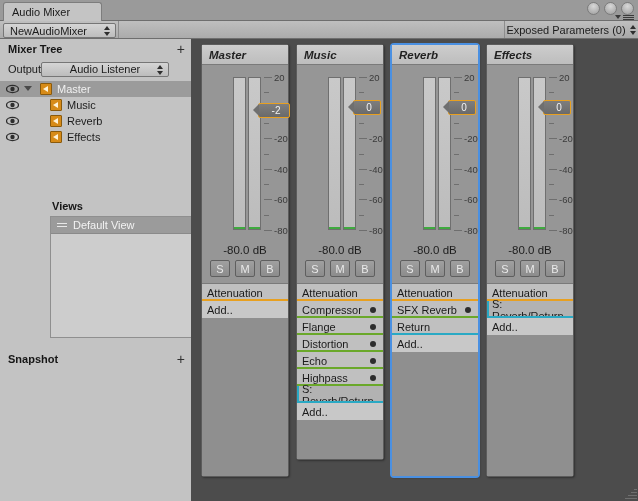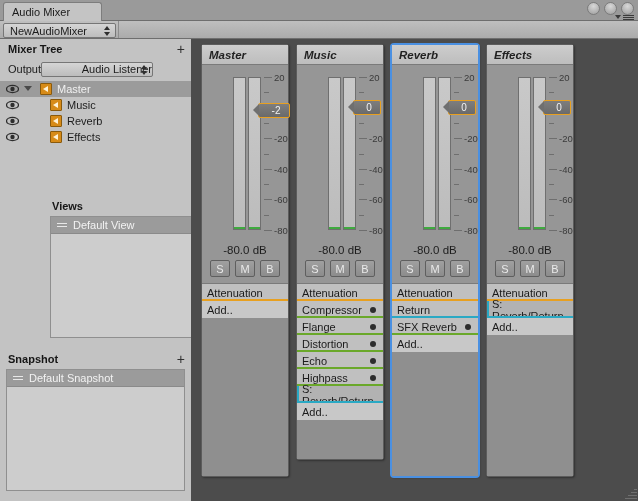--- a/index.html
+++ b/index.html
@@ -115,25 +115,25 @@
   }
   .plus {
     font-size:14px; line-height:14px; color:#303030; font-weight:normal;
     cursor:default;
   }
   .output-row {
     display:flex; align-items:center; height:20px; padding-left:8px; 
   }
   .output-label { font-size:11px; color:#1b1b1b; }
   .output-dd {
-    width:112px; height:15px;
+    width:128px; height:15px;
     background: linear-gradient(#d5d5d5,#bcbcbc);
     border:1px solid #767676; border-radius:2px;
     box-sizing:border-box;
-    display:flex; align-items:center; justify-content:flex-end;
+    display:flex; align-items:center; justify-content:center;
     position:relative; font-size:11px;
   }
   .output-dd .updown { position:absolute; right:5px; top:2px; }
 
   .tree { margin-top:2px; }
   .tree-row {
     height:16px; display:flex; align-items:center; position:relative;
     font-size:11px; color:#1d1d1d;
   }
   .tree-row.selected { background:#9b9b9b; color:#f0f0f0; }
@@ -334,20 +334,27 @@
 
   <div class="toolbar">
     <div class="mixer-select">
       <span>NewAudioMixer</span>
       <span class="updown">
           <i class="up"></i>
           <i class="dn"></i>
         </span>
     </div>
     <div class="toolbar-sep"></div>
+    <div class="exposed">
+      <span>Exposed Parameters (0)</span>
+      <span class="updown">
+          <i class="up"></i>
+          <i class="dn"></i>
+        </span>
+    </div>
   </div>
 
   <div class="leftpanel">
 
     <div class="panel-title">
       <span>Mixer Tree</span>
       <span class="plus">+</span>
     </div>
 
     <div class="output-row">
@@ -419,29 +426,20 @@
             <span>Default View</span>
           </div>
         </div>
     </div>
 
     <div class="section-block" style="top:310px;">
       <div class="panel-title">
         <span>Snapshot</span>
         <span class="plus">+</span>
       </div>
-      <div class="list-box" id="snapshots-list" style="height:122px;">
-          <div class="list-row">
-            <span class="grip">
-              <i></i>
-              <i></i>
-            </span>
-            <span>Default Snapshot</span>
-          </div>
-        </div>
     </div>
   </div>
 
   <div class="vscroll">
     <div class="thumb"></div>
   </div>
 
   <div class="mixerarea" id="mixerarea">
       <div class="strip" style="left: 10px;">
         <div class="strip-head">
@@ -614,27 +612,27 @@
           <div>S</div>
           <div>M</div>
           <div>B</div>
         </div>
         <div class="fxlist">
           <div class="fxrow">
             <span>Attenuation</span>
             <span class="underline" style="background: rgb(232, 160, 32);"></span>
           </div>
           <div class="fxrow">
-            <span>Return</span>
-            <span class="underline" style="background: rgb(42, 169, 196);"></span>
-          </div>
-          <div class="fxrow">
             <span>SFX Reverb</span>
             <span class="underline" style="background: rgb(106, 168, 42);"></span>
             <span class="dot"></span>
+          </div>
+          <div class="fxrow">
+            <span>Return</span>
+            <span class="underline" style="background: rgb(42, 169, 196);"></span>
           </div>
           <div class="fxrow addrow">
             <span>Add..</span>
           </div>
           <div class="fxfill" style="height: 124px;"></div>
         </div>
       </div>
       <div class="strip" style="left: 295px;">
         <div class="strip-head">
           <span>Effects</span>

